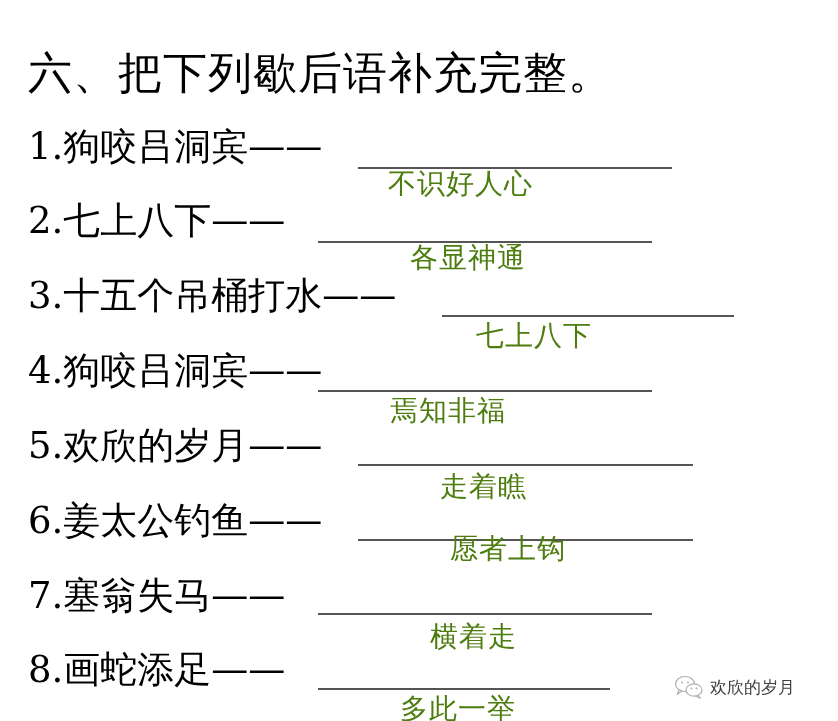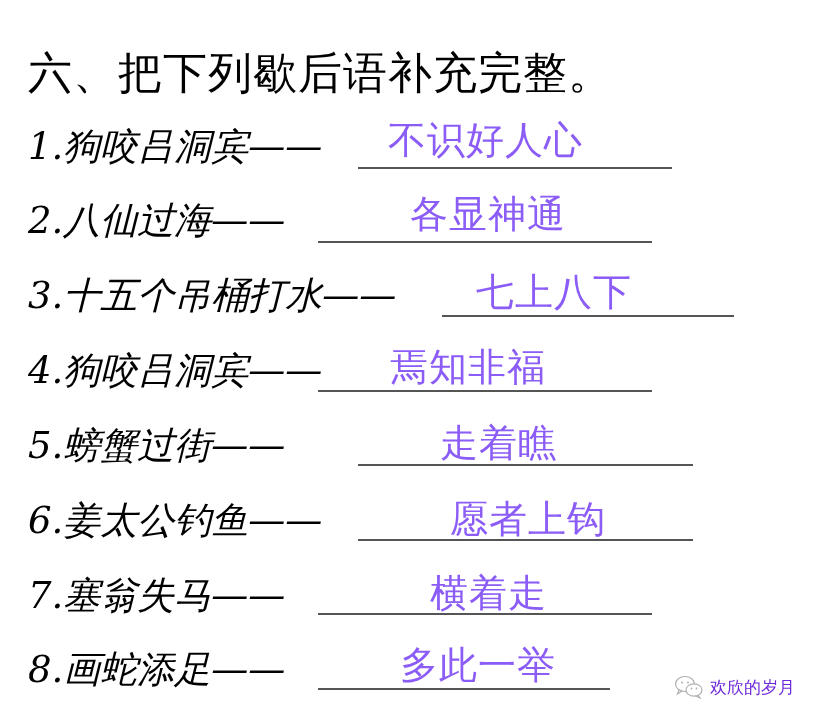--- a/index.html
+++ b/index.html
@@ -1,55 +1,55 @@
 <!DOCTYPE html>
 <html><head>
 <meta charset="utf-8">
 <style>
   html, body { margin: 0; padding: 0; background: #ffffff; }
   body { width: 838px; height: 721px; position: relative; overflow: hidden;
          font-family: "DejaVu Serif", "Liberation Serif", serif; color: #000; }
   .title { position: absolute; left: 28px; top: 50px; font-size: 44px; line-height: 46px;
            white-space: nowrap; letter-spacing: 1px; }
-  .q { position: absolute; left: 28px; font-size: 37px; line-height: 44px; white-space: nowrap; font-style: italic; }
+  .q { position: absolute; left: 28px; font-size: 37px; line-height: 44px; white-space: nowrap; }
   .blank { position: absolute; height: 0; border-top: 2px solid #555; }
-  .ans { position: absolute; font-size: 38px; line-height: 44px; color: #8b5cf6; white-space: nowrap;
-         letter-spacing: 1px; }
+  .ans { position: absolute; font-size: 28px; line-height: 44px; color: #4d7c0f; white-space: nowrap;
+         letter-spacing: 1px; margin-top: 44px; }
   .wm { position: absolute; left: 674px; top: 675px; display: flex; align-items: flex-end; gap: 6px;
-        font-family: "DejaVu Sans", sans-serif; font-size: 17px; color: #6d28d9; }
+        font-family: "DejaVu Sans", sans-serif; font-size: 17px; color: #404040; }
   .wm svg { display: block; }
 </style>
 </head>
 <body>
 
 <div class="title">六、把下列歇后语补充完整。</div>
 
 <div class="q" style="top:125px"><span>1.</span><span>狗咬吕洞宾——</span></div>
 <div class="blank" style="left:358px; top:167px; width:314px"></div>
 <div class="ans" style="left:388px; top:118px">不识好人心</div>
 
-<div class="q" style="top:199px"><span>2.</span><span>八仙过海——</span></div>
+<div class="q" style="top:199px"><span>2.</span><span>七上八下——</span></div>
 <div class="blank" style="left:318px; top:241px; width:334px"></div>
 <div class="ans" style="left:410px; top:192px">各显神通</div>
 
 <div class="q" style="top:274px"><span>3.</span><span>十五个吊桶打水——</span></div>
 <div class="blank" style="left:442px; top:315px; width:292px"></div>
 <div class="ans" style="left:476px; top:270px">七上八下</div>
 
 <div class="q" style="top:349px"><span>4.</span><span>狗咬吕洞宾——</span></div>
 <div class="blank" style="left:318px; top:390px; width:334px"></div>
 <div class="ans" style="left:390px; top:345px">焉知非福</div>
 
-<div class="q" style="top:424px"><span>5.</span><span>螃蟹过街——</span></div>
+<div class="q" style="top:424px"><span>5.</span><span>欢欣的岁月——</span></div>
 <div class="blank" style="left:358px; top:464px; width:335px"></div>
 <div class="ans" style="left:440px; top:421px">走着瞧</div>
 
 <div class="q" style="top:499px"><span>6.</span><span>姜太公钓鱼——</span></div>
 <div class="blank" style="left:358px; top:539px; width:335px"></div>
-<div class="ans" style="left:450px; top:497px">愿者上钩</div>
+<div class="ans" style="left:450px; top:483px">愿者上钩</div>
 
 <div class="q" style="top:574px"><span>7.</span><span>塞翁失马——</span></div>
 <div class="blank" style="left:318px; top:613px; width:334px"></div>
 <div class="ans" style="left:430px; top:571px">横着走</div>
 
 <div class="q" style="top:648px"><span>8.</span><span>画蛇添足——</span></div>
 <div class="blank" style="left:318px; top:688px; width:292px"></div>
 <div class="ans" style="left:400px; top:643px">多此一举</div>
 
 <div class="wm">

